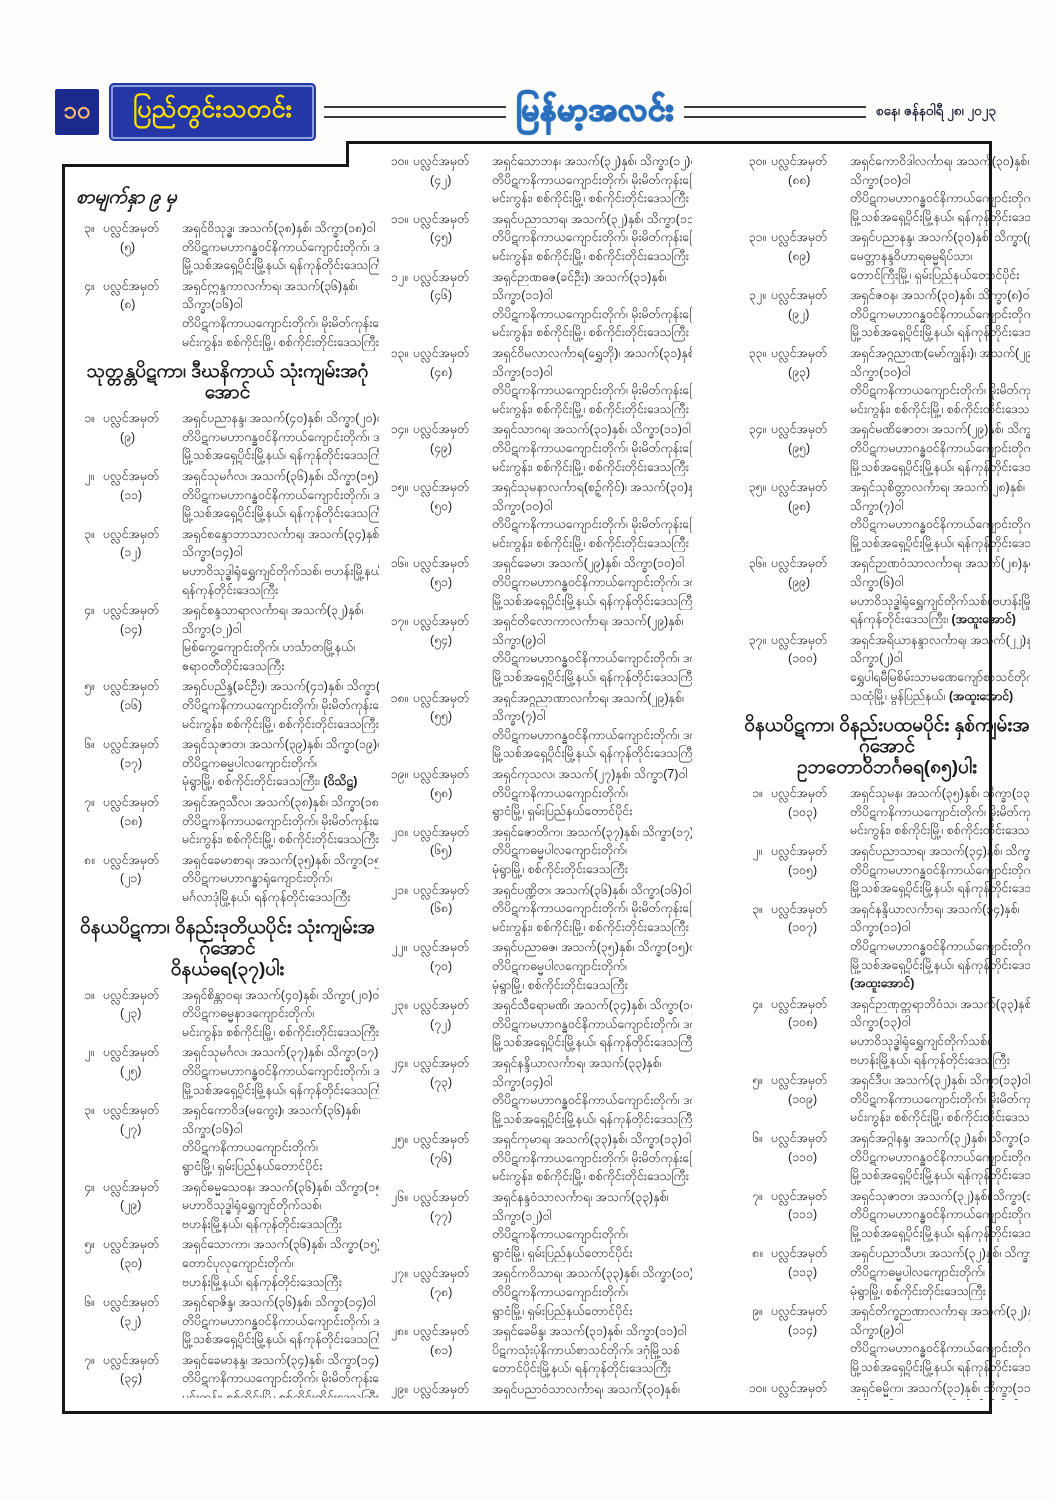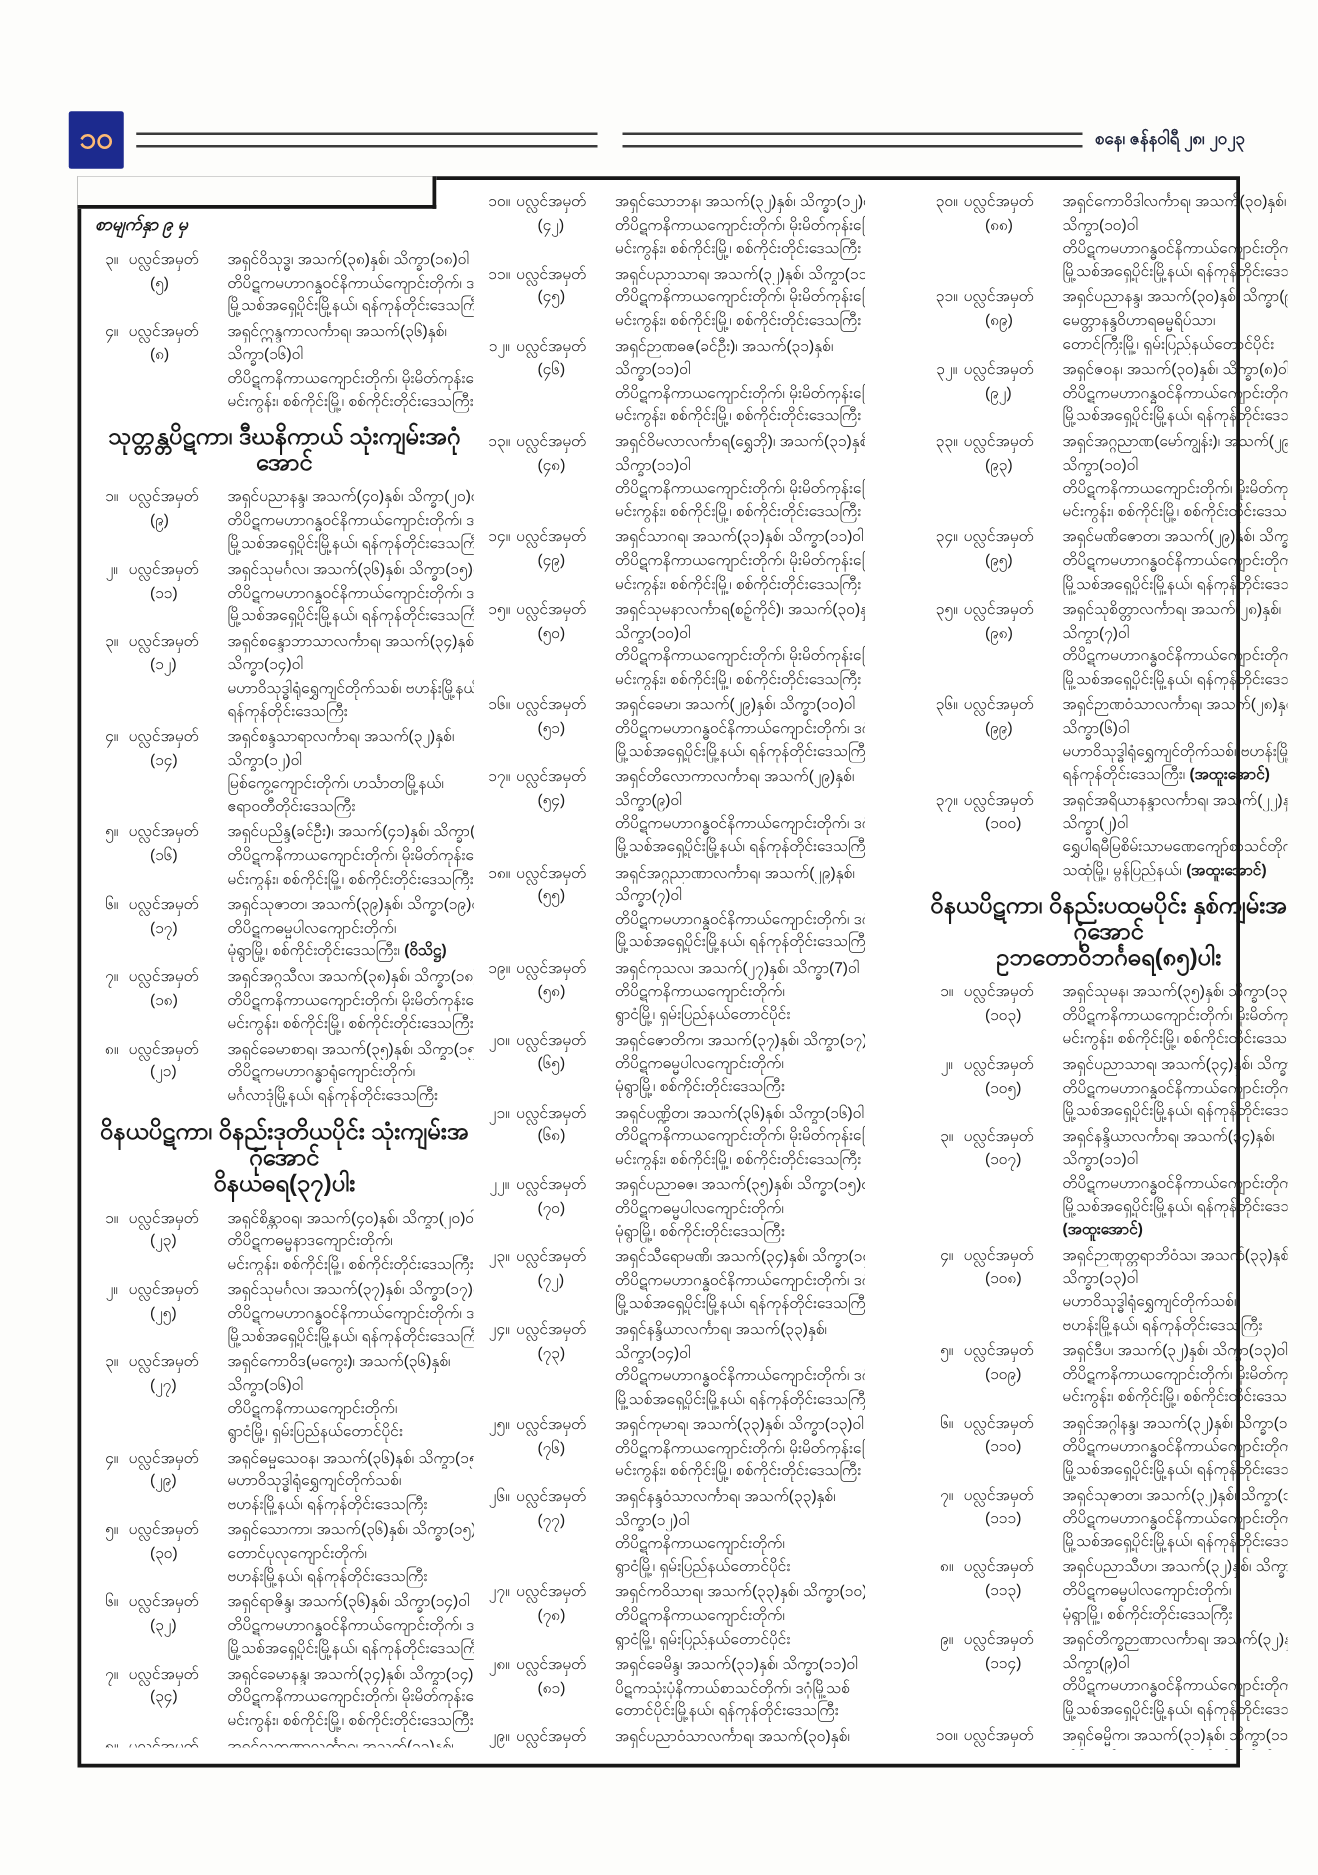--- a/index.html
+++ b/index.html
@@ -33,34 +33,36 @@
   }
   .notch{
     position:absolute;left:-3px;top:-3px;width:284px;height:23px;background:#fdfdfb;
     border-bottom:3px solid #171717;border-right:3px solid #171717;z-index:2;
   }
   .col{position:absolute;overflow:hidden;}
   .col-1{left:11px;top:24px;width:303px;height:1230px;}
   .col-2{left:321px;top:8px;width:306px;height:1248px;}
   .col-3{left:635px;top:8px;width:286px;height:1248px;margin-left:44px;}
   
-  .fromnote{font-size:14px;font-weight:bold;font-style:italic;margin:2px 0 7px;}
+  .fromnote{font-size:19px;font-weight:bold;font-style:italic;margin:16px 0 7px;}
   .sechead{font-size:19px;font-weight:bold;text-align:center;line-height:21px;margin:9px 0 7px;}
   .entry{display:grid;grid-template-columns:27px 79px 1fr;margin:0 0 2px;font-size:12.4px;line-height:18.6px;}
   .entry .no{white-space:nowrap;text-align:center;}
   .entry .lbl{white-space:nowrap;}
   .entry .seat{padding-left:17px;white-space:nowrap;}
   .entry .txt div{white-space:nowrap;overflow:hidden;}
 </style>
 </head>
 <body>
 
 <div class="topbar">
   <div class="pageno">၁၀</div>
+  <div class="secbox">ပြည်တွင်းသတင်း</div>
   <div class="rule"></div>
+  <div class="masthead">မြန်မာ့အလင်း</div>
   <div class="rule"></div>
   <div class="date">စနေ၊ ဇန်နဝါရီ ၂၈၊ ၂၀၂၃</div>
 </div>
 
 <div class="sheet">
   <div class="notch"></div>
   <div class="col col-1">
       <div class="fromnote">စာမျက်နှာ ၉ မှ</div>
       <div class="entry">
         <div class="no">၃။</div>

